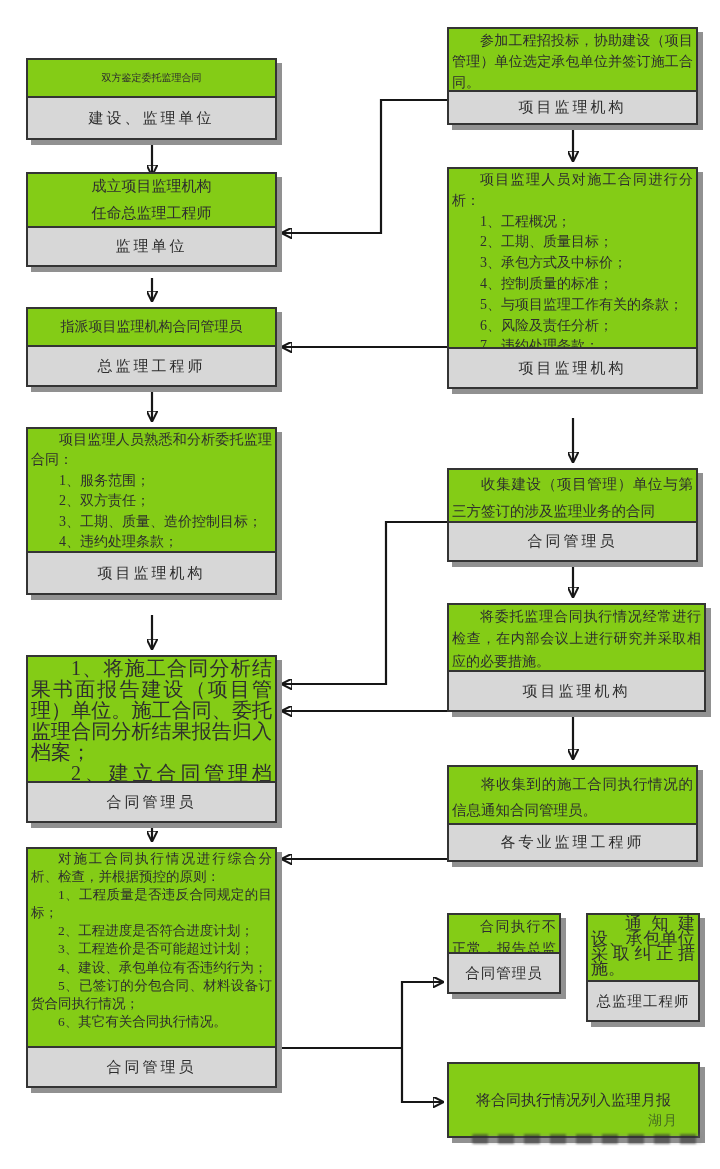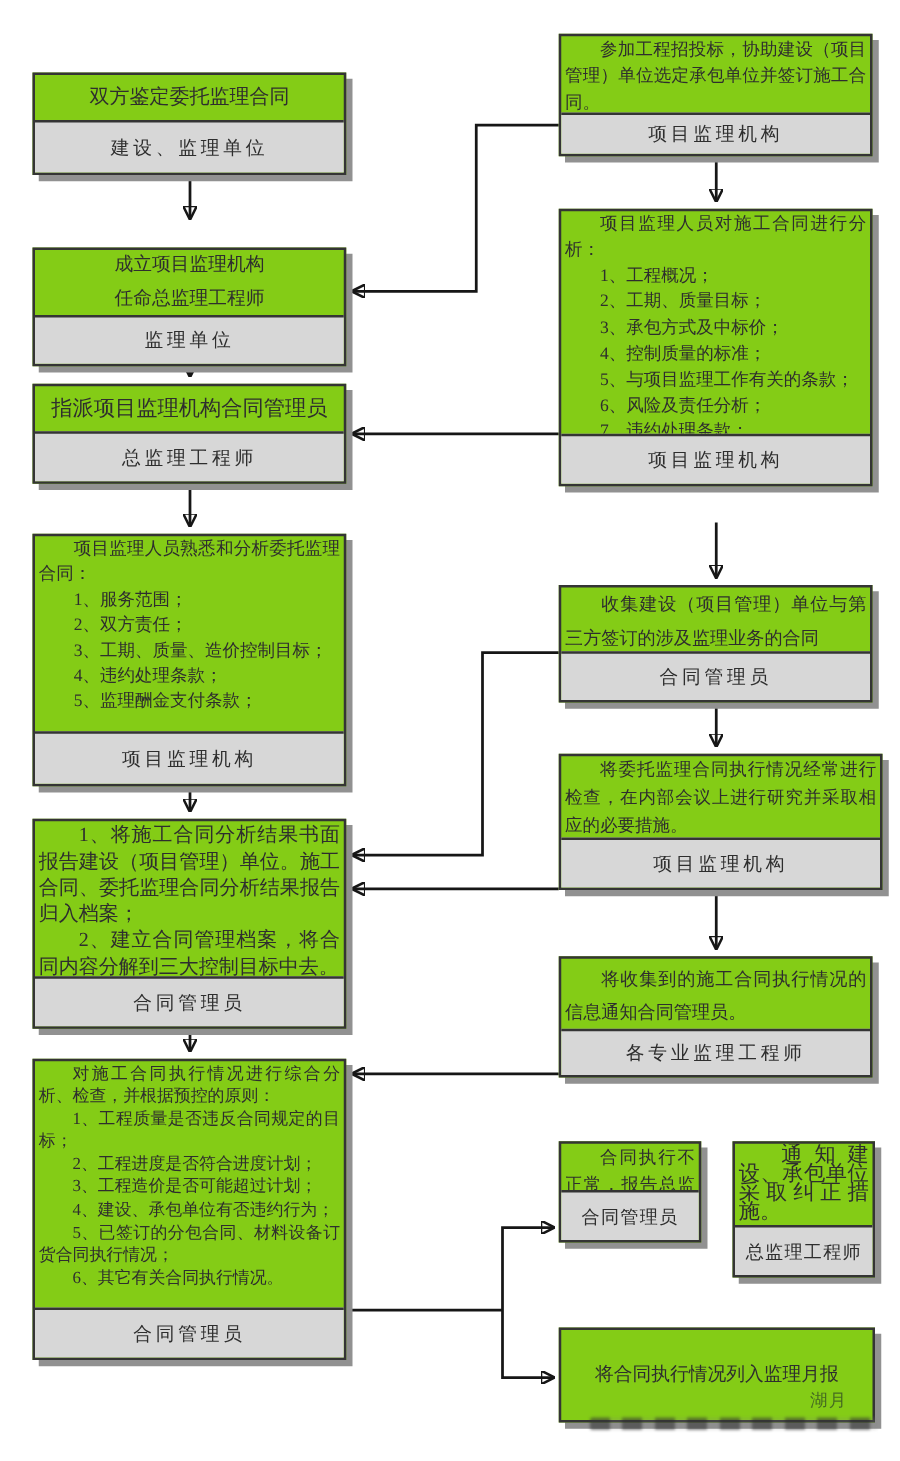--- a/index.html
+++ b/index.html
@@ -14,25 +14,25 @@
        box-shadow:5px 5px 0 var(--shadow);display:flex;flex-direction:column;}
   .box .body{flex:1;overflow:hidden;padding:1px 3px;color:var(--text);text-align:justify;}
   .box .body p{margin:0;text-indent:2em;}
   .box.center .body{text-align:center;display:flex;flex-direction:column;justify-content:center;}
   .box.center .body p{text-indent:0;}
   .box .footer{flex:0 0 auto;border-top:2px solid var(--border);background:var(--footer-bg);
        display:flex;align-items:center;justify-content:center;color:var(--text);
        font-size:15px;letter-spacing:3px;}
 
   
-  #bx-a{left:26px;top:58px;width:251px;height:82px}   #bx-a .footer{height:40px}  #bx-a .body p{font-size:16px;line-height:36px}
-  #bx-b{left:26px;top:198px;width:251px;height:95px}  #bx-b .footer{height:37px}  #bx-b .body p{font-size:15px;line-height:27px}
-  #bx-c{left:26px;top:307px;width:251px;height:80px}  #bx-c .footer{height:38px}  #bx-c .body p{font-size:17px;line-height:34px}
-  #bx-d{left:26px;top:427px;width:251px;height:202px} #bx-d .footer{height:40px}  #bx-d .body p{font-size:14px;line-height:20.4px}
-  #bx-e{left:26px;top:655px;width:251px;height:168px} #bx-e .footer{height:38px}  #bx-e .body p{font-size:16px;line-height:21px}
+  #bx-a{left:26px;top:58px;width:251px;height:82px}   #bx-a .footer{height:40px}  #bx-a .body p{font-size:10px;line-height:36px}
+  #bx-b{left:26px;top:172px;width:251px;height:95px}  #bx-b .footer{height:37px}  #bx-b .body p{font-size:15px;line-height:27px}
+  #bx-c{left:26px;top:307px;width:251px;height:80px}  #bx-c .footer{height:38px}  #bx-c .body p{font-size:14px;line-height:34px}
+  #bx-d{left:26px;top:427px;width:251px;height:168px} #bx-d .footer{height:40px}  #bx-d .body p{font-size:14px;line-height:20.4px}
+  #bx-e{left:26px;top:655px;width:251px;height:168px} #bx-e .footer{height:38px}  #bx-e .body p{font-size:20px;line-height:21px}
   #bx-f{left:26px;top:847px;width:251px;height:241px} #bx-f .footer{height:38px}  #bx-f .body p{font-size:13.5px;line-height:18.1px}
   #bx-g{left:447px;top:27px;width:251px;height:98px}  #bx-g .footer{height:31px}  #bx-g .body p{font-size:14px;line-height:21px}
   #bx-h{left:447px;top:167px;width:251px;height:222px}#bx-h .footer{height:38px}  #bx-h .body p{font-size:14px;line-height:20.8px}
   #bx-i{left:447px;top:468px;width:251px;height:94px} #bx-i .footer{height:37px}  #bx-i .body p{font-size:14.5px;line-height:26.5px}
   #bx-j{left:447px;top:603px;width:259px;height:109px}#bx-j .footer{height:38px}  #bx-j .body p{font-size:14px;line-height:22.3px}
   #bx-k{left:447px;top:765px;width:251px;height:97px} #bx-k .footer{height:35px}  #bx-k .body{padding-top:4px} #bx-k .body p{font-size:14.5px;line-height:26px}
   #bx-l{left:447px;top:913px;width:114px;height:81px}#bx-l .footer{height:38px}  #bx-l .body p{font-size:14px;line-height:22.3px}
   #bx-m{left:586px;top:913px;width:114px;height:109px}#bx-m .footer{height:38px}  #bx-m .body p{font-size:17px;line-height:15px}
   #bx-n{left:447px;top:1062px;width:253px;height:76px}#bx-n .footer{height:39px}  #bx-n .body p{font-size:15px;line-height:34px}
   #bx-l .footer,#bx-m .footer{letter-spacing:1px;font-size:14.5px}

